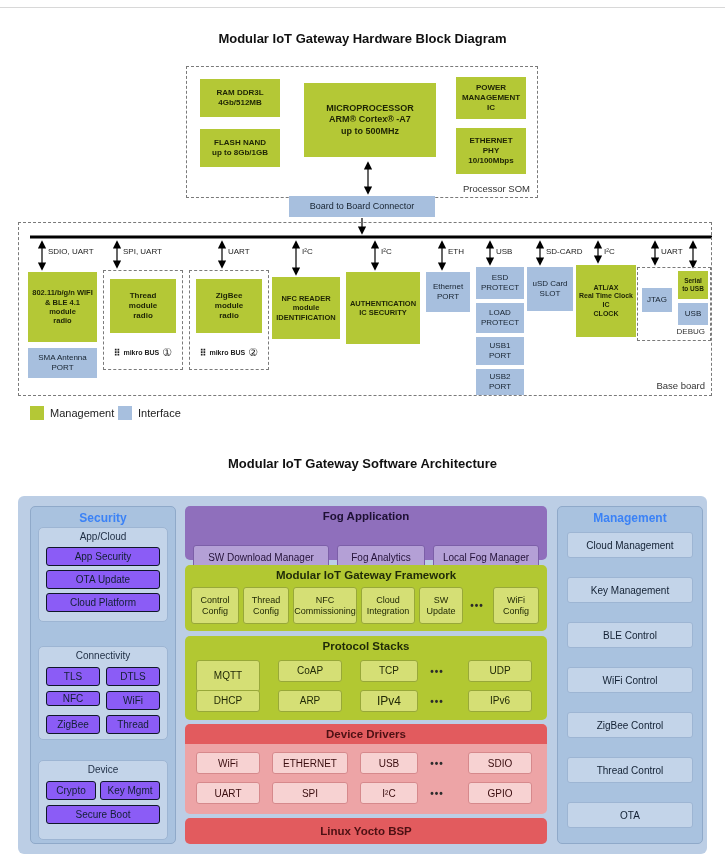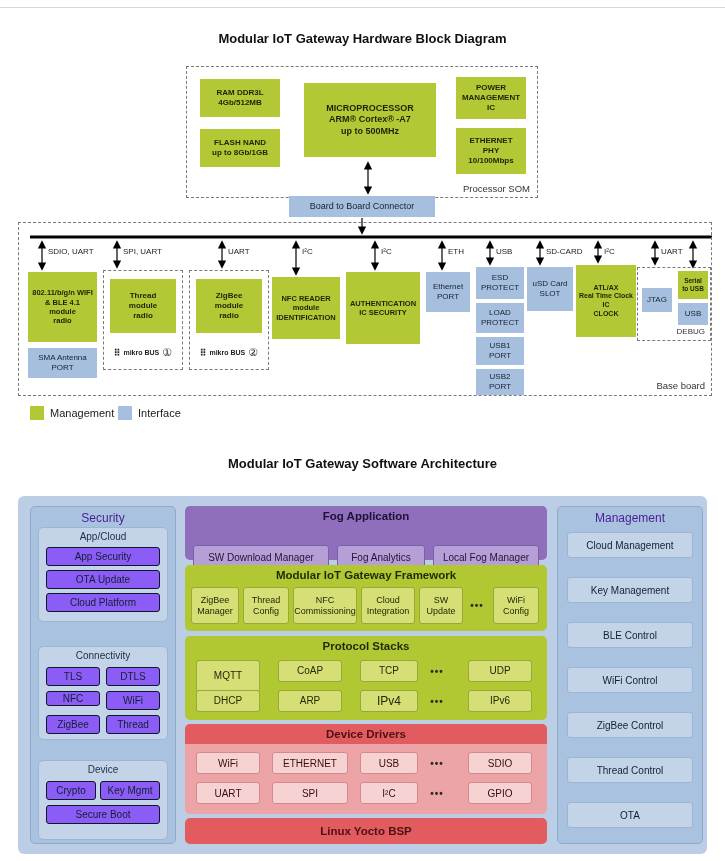--- a/index.html
+++ b/index.html
@@ -16,21 +16,21 @@
   .bus{stroke:#000;stroke-width:3;}
   .arr2{stroke:#000;stroke-width:1.2;marker-start:url(#ah);marker-end:url(#ah);}
   .arr1{stroke:#000;stroke-width:1.2;marker-end:url(#ah);}
   .mb{white-space:nowrap;gap:3px;font-size:7px;font-weight:bold;color:#222;}
   .mb-dots{font-size:9px;line-height:1;}
   .mb-num{font-size:11px;font-weight:normal;}
   .swatch{position:absolute;width:14px;height:14px;}
   .leglabel{position:absolute;font-size:11px;color:#222;}
   .outer{position:absolute;background:#bccee5;border-radius:6px;}
   .panel-blue{position:absolute;background:#a9c2df;border:1px solid #8fa9c9;border-radius:5px;}
-  .ptitle-blue{position:absolute;text-align:center;font-weight:normal;font-size:12px;color:#4c1d95;}
+  .ptitle-blue{position:absolute;text-align:center;font-weight:bold;font-size:12px;color:#3b82f6;}
   .group{position:absolute;background:#c3d4e9;border:1px solid #9db5d3;border-radius:5px;}
   .grp-label{position:absolute;text-align:center;font-size:10px;color:#1d2c42;}
   .btn-blue{position:absolute;background:#8b5cf6;border:1px solid #0f172a;border-radius:3px;display:flex;align-items:center;justify-content:center;font-size:10px;color:#122033;text-align:center;}
   .mgmt-item{position:absolute;background:#c3d4e9;border:1px solid #9db5d3;border-radius:3px;display:flex;align-items:center;justify-content:center;font-size:10px;color:#122033;text-align:center;}
   .panel-purple{position:absolute;background:#8f6fbc;border-radius:5px;}
   .ptitle-purple{position:absolute;text-align:center;font-weight:bold;font-size:11.5px;color:#1d1033;}
   .item-purple{position:absolute;background:#b4a0d6;border:1px solid #7c5fa8;border-radius:3px;display:flex;align-items:center;justify-content:center;font-size:10px;color:#241238;text-align:center;margin-top:16px;}
   .panel-green{position:absolute;background:#b2c832;border-radius:5px;}
   .ptitle-green{position:absolute;text-align:center;font-weight:bold;font-size:11.5px;color:#1f2a08;}
   .item-green{position:absolute;background:#d5df75;border:1px solid #98a839;border-radius:3px;display:flex;align-items:center;justify-content:center;font-size:9px;color:#222a06;text-align:center;line-height:1.2;padding:1px;}
@@ -197,21 +197,21 @@
   <div class="btn-blue" style="left:46px;top:805px;width:114px;height:19px">Secure Boot</div>
 
   <div class="panel-purple" style="left:185px;top:506px;width:362px;height:54px"></div>
   <div class="ptitle-purple" style="left:185px;top:510px;width:362px">Fog Application</div>
   <div class="item-purple" style="left:193px;top:529px;width:136px;height:24px">SW Download Manager</div>
   <div class="item-purple" style="left:337px;top:529px;width:88px;height:24px">Fog Analytics</div>
   <div class="item-purple" style="left:433px;top:529px;width:106px;height:24px">Local Fog Manager</div>
 
   <div class="panel-green" style="left:185px;top:565px;width:362px;height:66px"></div>
   <div class="ptitle-green" style="left:185px;top:569px;width:362px">Modular IoT Gateway Framework</div>
-  <div class="item-green" style="left:191px;top:587px;width:48px;height:37px">ZigBee Manager</div>
+  <div class="item-green" style="left:191px;top:587px;width:48px;height:37px">Control Config</div>
   <div class="item-green" style="left:243px;top:587px;width:46px;height:37px">Thread Config</div>
   <div class="item-green" style="left:293px;top:587px;width:64px;height:37px">NFC Commissioning</div>
   <div class="item-green" style="left:361px;top:587px;width:54px;height:37px">Cloud Integration</div>
   <div class="item-green" style="left:419px;top:587px;width:44px;height:37px">SW Update</div>
   <div class="dots" style="left:465px;top:587px;width:24px;height:37px">•••</div>
   <div class="item-green" style="left:493px;top:587px;width:46px;height:37px">WiFi Config</div>
 
   <div class="panel-green" style="left:185px;top:636px;width:362px;height:84px"></div>
   <div class="ptitle-green" style="left:185px;top:640px;width:362px">Protocol Stacks</div>
   <div class="item-green" style="left:196px;top:660px;width:64px;height:32px;font-size:10px">MQTT</div>

